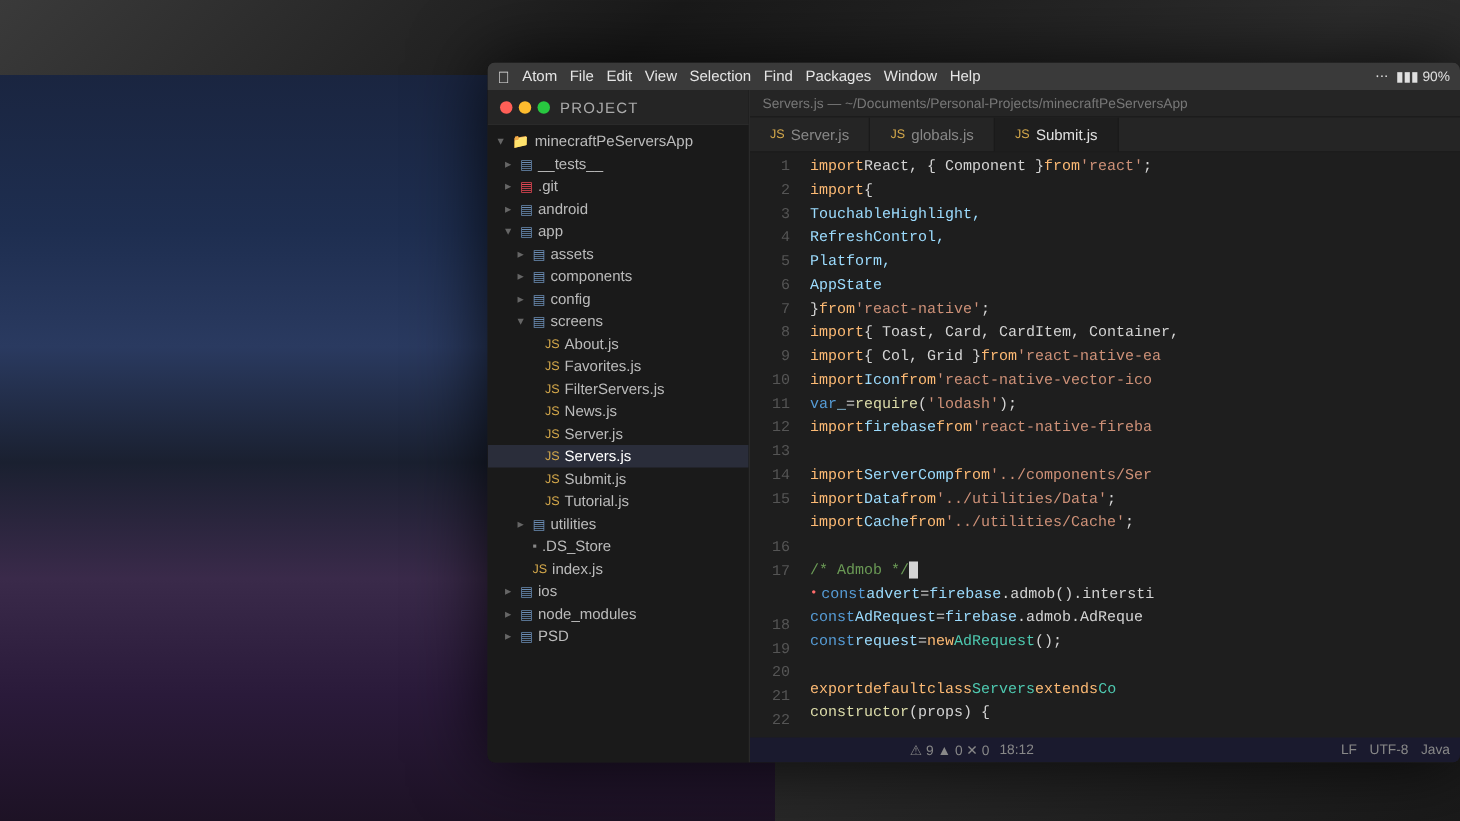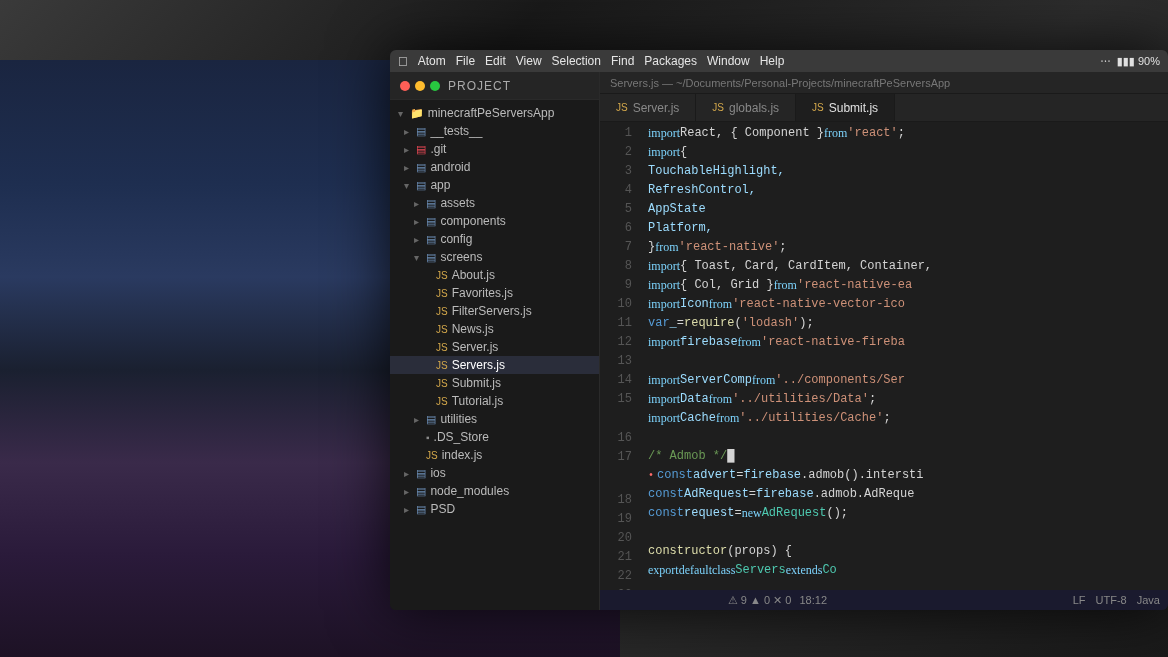--- a/index.html
+++ b/index.html
@@ -240,21 +240,21 @@
     }
 
     .code-line {
       white-space: nowrap;
       height: 19px;
       display: flex;
       align-items: center;
     }
 
     
-    .kw { color: #7dd3fc; font-family: Liberation Serif, serif; }         
+    .kw { color: #fdba74; }         
     .kw2 { color: #569cd6; }        
     .fn { color: #dcdcaa; }         
     .str { color: #ce9178; }        
     .cmt { color: #6a9955; }        
     .cls { color: #4ec9b0; }        
     .var { color: #9cdcfe; }        
     .punc { color: #d4d4d4; }       
     .prop { color: #9cdcfe; }       
 
     
@@ -517,24 +517,24 @@
               <span class="kw">import </span>
               <span class="punc">{</span>
             </div>
             <div class="code-line">
               <span class="prop">    TouchableHighlight,</span>
             </div>
             <div class="code-line">
               <span class="prop">    RefreshControl,</span>
             </div>
             <div class="code-line">
+              <span class="prop">    Platform,</span>
+            </div>
+            <div class="code-line">
               <span class="prop">    AppState</span>
-            </div>
-            <div class="code-line">
-              <span class="prop">    Platform,</span>
             </div>
             <div class="code-line">
               <span class="punc">} </span>
               <span class="kw">from </span>
               <span class="str">'react-native'</span>
               <span class="punc">;</span>
             </div>
             <div class="code-line">
               <span class="kw">import </span>
               <span class="punc">{ Toast, Card, CardItem, Container,</span>
@@ -611,30 +611,30 @@
             <div class="code-line">
               <span class="kw2">    const </span>
               <span class="var">request </span>
               <span class="punc">= </span>
               <span class="kw">new </span>
               <span class="cls">AdRequest</span>
               <span class="punc">();</span>
             </div>
             <div class="code-line"></div>
             <div class="code-line">
-              <span class="fn">    constructor</span>
-              <span class="punc">(props) {</span>
-            </div>
-            <div class="code-line">
               <span class="kw">export </span>
               <span class="kw">default </span>
               <span class="kw">class </span>
               <span class="cls">Servers </span>
               <span class="kw">extends </span>
               <span class="cls">Co</span>
+            </div>
+            <div class="code-line">
+              <span class="fn">    constructor</span>
+              <span class="punc">(props) {</span>
             </div>
           </div>
       </div>
 
       <div class="status-bar">
         <div class="status-left">
           <span class="status-file">app/screens/Servers.js</span>
           <span>⚠ 9  ▲ 0  ✕ 0</span>
           <span>18:12</span>
         </div>

